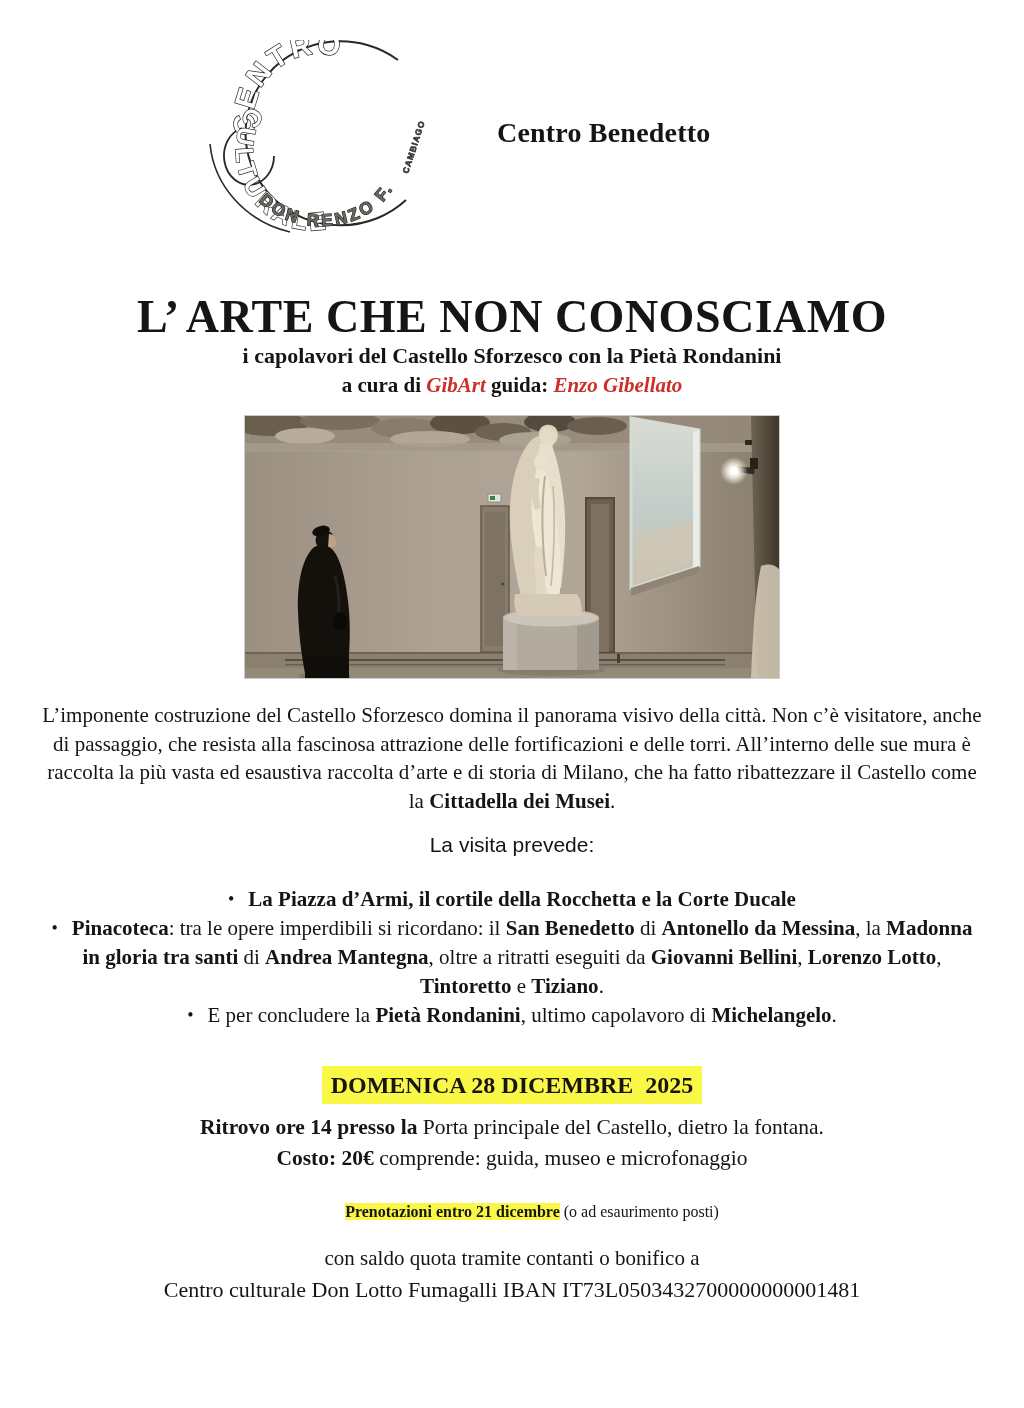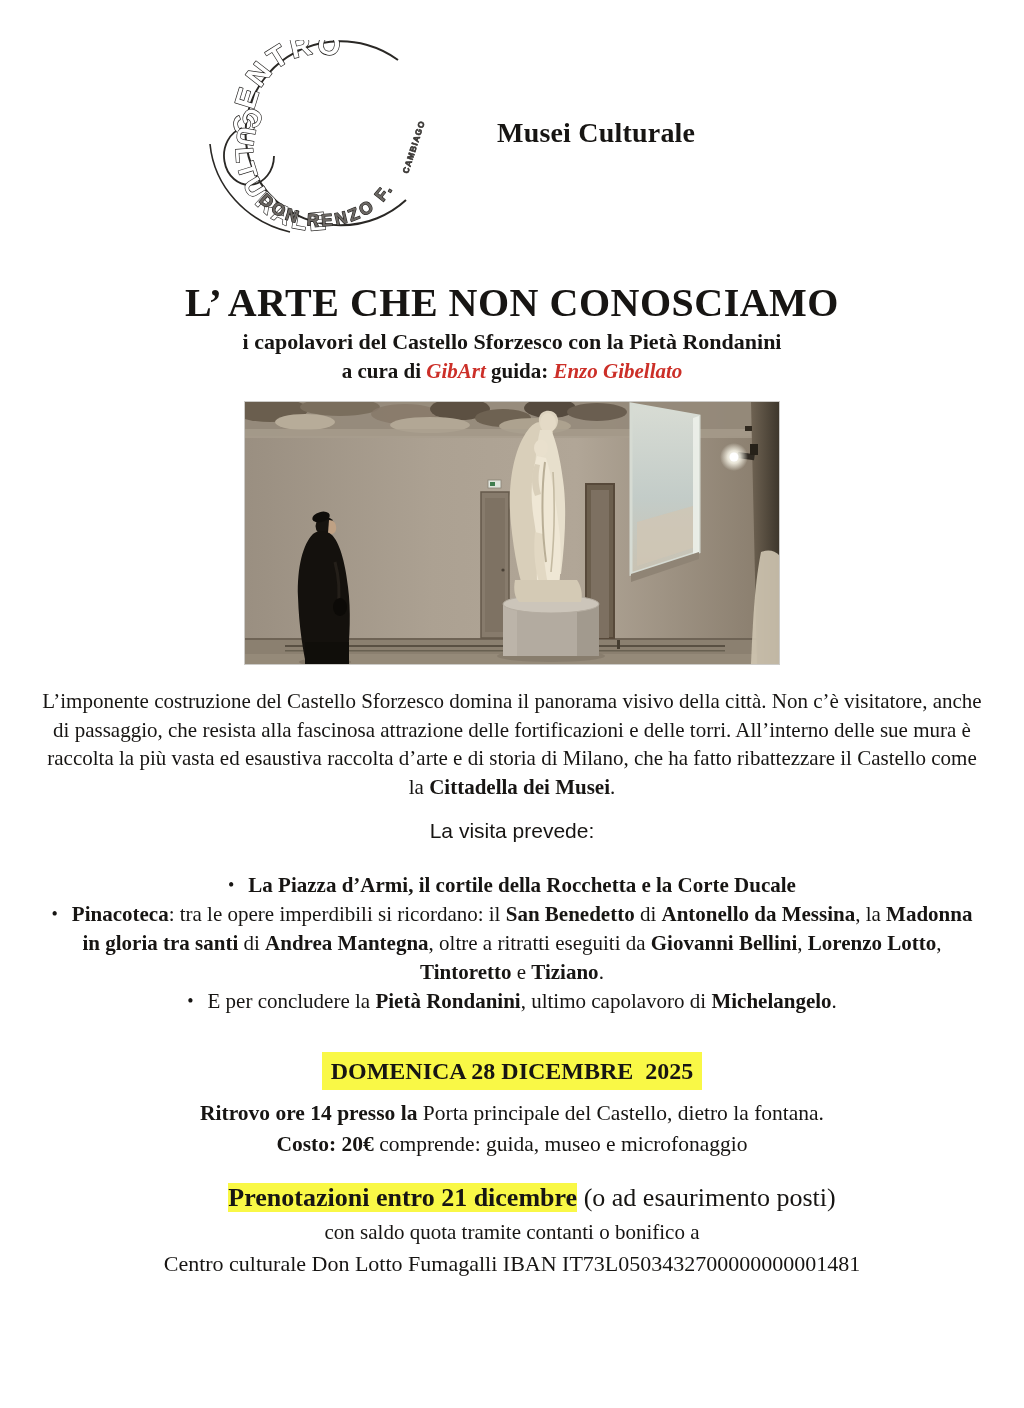--- a/index.html
+++ b/index.html
@@ -21,22 +21,22 @@
   .header-area{position:relative;height:270px;}
   .logo{position:absolute;left:200px;top:40px;width:248px;height:200px;}
   .logo svg{display:block;}
   .org-name{
     position:absolute;left:497px;top:116px;
     font-weight:700;font-size:28px;line-height:33px;letter-spacing:.2px;
   }
 
   
   .title{
-    text-align:center;font-weight:700;font-size:40px;line-height:46px;
-    letter-spacing:.5px;margin-top:10px;
+    text-align:center;font-weight:700;font-size:46px;line-height:46px;
+    letter-spacing:.5px;margin-top:24px;
   }
   .subtitle{text-align:center;font-weight:700;font-size:22px;line-height:25px;margin-top:3px;}
   .curator{text-align:center;font-weight:700;font-size:21px;line-height:27px;margin-top:4px;}
 
   
   .photo-wrap{width:536px;margin:16px auto 0 auto;border:1px solid #cccbc8;background:#a9a092;}
   .photo-wrap svg{display:block;}
 
   
   .intro{
@@ -54,21 +54,21 @@
   .bullets{width:942px;margin:26px auto 18px auto;}
   .bullet{ text-align:center;font-size:21px;line-height:29px;}
   .bullet .marker{display:inline-block;margin-right:14px;font-size:18px;vertical-align:1px;}
 
   .date-row{text-align:center;margin-top:40px;}
   .date-banner{font-size:24px;line-height:30px;}
   .date-banner .hl{padding:6px 9px;}
 
   .meeting{text-align:center;margin-top:12px;font-size:21.5px;line-height:31px;}
   .booking{text-align:center;margin-top:22px;font-size:21px;line-height:32px;}
-  .booking .line1{font-size:26px;margin-bottom:2px;padding-left:40px;}
+  .booking .line1{font-size:16px;margin-bottom:14px;padding-left:40px;}
   .booking .line3{font-size:22px;}
 
   
   .b{font-weight:700;}
   .i{font-style:italic;}
   .red{color:var(--accent-red);}
   .hl{background:var(--hl);}
 
   
   .stamp-letters{
@@ -106,21 +106,21 @@
             <textPath href="#lp-left" startOffset="8">CULTURALE</textPath>
           </text>
           <text font-size="17" letter-spacing="3" stroke-width="1.2" fill="#6b6763">
             <textPath href="#lp-bottom" startOffset="4">DON RENZO  F.</textPath>
           </text>
           <text font-size="8.5" letter-spacing="1" stroke-width="0.6" fill="#3a3734" transform="translate(208 134) rotate(-72)">CAMBIAGO</text>
         </g>
       </svg>
     </div>
     <div class="org-name">
-      <div>Musei Culturale</div>
+      <div>Centro Benedetto</div>
     </div>
   </div>
 
   <h1 class="title">L’ ARTE CHE NON CONOSCIAMO</h1>
   <div class="subtitle">i capolavori del Castello Sforzesco con la Pietà Rondanini</div>
   <div class="curator"><span class="b">a cura di </span><span class="b i red">GibArt</span><span class="b"> guida: </span><span class="b i red">Enzo Gibellato</span></div>
 
   <div class="photo-wrap">
     <svg viewBox="0 0 534 262" width="534" height="262" preserveAspectRatio="none">
       <defs>

